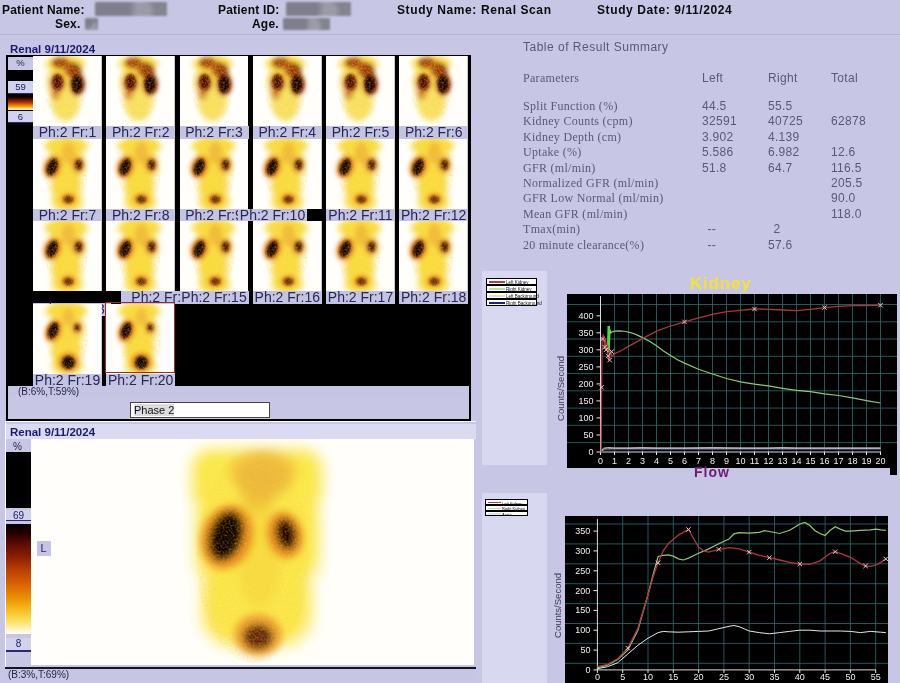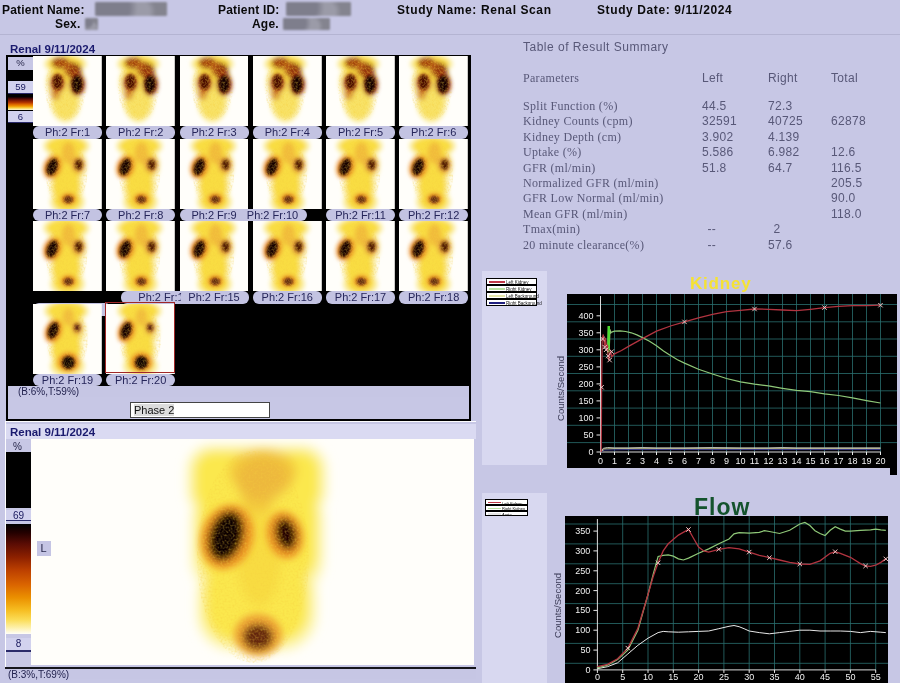--- a/index.html
+++ b/index.html
@@ -1,21 +1,21 @@
 <!DOCTYPE html>
 <html><head><meta charset="utf-8">
 <style>
 * { margin:0; padding:0; box-sizing:border-box; }
 html,body { width:900px; height:683px; overflow:hidden; background:#c7c7e5; font-family:"Liberation Sans",sans-serif; }
 body { opacity:0.999; }
 .abs { position:absolute; }
 .hdr { position:absolute; font-size:12px; letter-spacing:0.2px; font-weight:bold; color:#0a0a0a; white-space:nowrap; }
 .redact { position:absolute; background:#91919e; background-image:radial-gradient(circle at 25% 40%, #7e7e8c 0 30%, transparent 45%), radial-gradient(circle at 60% 70%, #9b9ba8 0 25%, transparent 40%), radial-gradient(circle at 80% 30%, #84848f 0 28%, transparent 42%); filter:blur(1px); border-radius:1px; }
 .ptitle { position:absolute; font-size:11.5px; font-weight:bold; color:#1a1a6e; white-space:nowrap; }
-.flbl { position:absolute; height:12.5px; background:#c3c3e2; color:#26265a; font-size:11px; text-align:center; line-height:13px; white-space:nowrap;border-radius:6px; }
+.flbl { position:absolute; height:12.5px; background:#c3c3e2; color:#26265a; font-size:14px; text-align:center; line-height:13px; white-space:nowrap; }
 .sbox { position:absolute; left:8px; width:25px; background:#d2d2ee; color:#1a1a5e; font-size:9.5px; text-align:center; }
 .trow { position:absolute; left:523px; width:370px; font-size:12px; letter-spacing:0.3px; color:#585878; white-space:nowrap; }
 .trow .tp { position:absolute; left:0;font-family:Liberation Serif, serif; }
 .trow .tl { position:absolute; left:179px; }
 .trow .tr { position:absolute; left:245px; }
 .trow .tt { position:absolute; left:308px;text-align:center; }
 .ytitle { position:absolute; font-size:9.5px; color:#3a3a55; transform:rotate(-90deg); transform-origin:center; white-space:nowrap; }
 </style></head>
 <body>
 <svg width="0" height="0" style="position:absolute">
@@ -251,21 +251,21 @@
 <div class="abs" style="left:523px;top:40px;font-size:12px;letter-spacing:0.5px;color:#585878">Table of Result Summary</div>
 <div class="trow" style="top:70.5px">
     <span class="tp">Parameters</span>
     <span class="tl">Left</span>
     <span class="tr">Right</span>
     <span class="tt">Total</span>
   </div>
 <div class="trow" style="top:99.0px">
     <span class="tp">Split Function (%)</span>
     <span class="tl">44.5</span>
-    <span class="tr">72.3</span>
+    <span class="tr">55.5</span>
     <span class="tt"></span>
   </div>
 <div class="trow" style="top:114.4px">
     <span class="tp">Kidney Counts (cpm)</span>
     <span class="tl">32591</span>
     <span class="tr">40725</span>
     <span class="tt">62878</span>
   </div>
 <div class="trow" style="top:129.8px">
     <span class="tp">Kidney Depth (cm)</span>
@@ -396,21 +396,21 @@
     <path d="M39.0,59.8L43.4,64.2M39.0,64.2L43.4,59.8" stroke="#f0c8c8" stroke-width="1" fill="none"></path>
     <path d="M40.4,63.9L44.8,68.3M40.4,68.3L44.8,63.9" stroke="#f0c8c8" stroke-width="1" fill="none"></path>
     <path d="M42.5,55.4L46.9,59.8M42.5,59.8L46.9,55.4" stroke="#f0c8c8" stroke-width="1" fill="none"></path>
     <path d="M115.3,25.7L119.7,30.1M115.3,30.1L119.7,25.7" stroke="#f0c8c8" stroke-width="1" fill="none"></path>
     <path d="M185.3,12.8L189.7,17.2M185.3,17.2L189.7,12.8" stroke="#f0c8c8" stroke-width="1" fill="none"></path>
     <path d="M255.3,11.4L259.7,15.8M255.3,15.8L259.7,11.4" stroke="#f0c8c8" stroke-width="1" fill="none"></path>
     <path d="M311.3,9.0L315.7,13.4M311.3,13.4L315.7,9.0" stroke="#f0c8c8" stroke-width="1" fill="none"></path>
   </svg>
 <div class="abs" style="left:890px;top:467px;width:7px;height:8px;background:#000"></div>
 
-<div class="abs" style="left:694px;top:494px;font-size:23px;font-weight:bold;letter-spacing:1px;color:#14532d">Flow</div>
+<div class="abs" style="left:694px;top:464px;font-size:14px;font-weight:bold;letter-spacing:1px;color:#701a75">Flow</div>
 <div class="ytitle" style="left:519px;top:600px;width:76px;text-align:center">Counts/Second</div>
 <svg width="323" height="168" style="position:absolute;left:565.0px;top:515.5px;background:#000;opacity:0.999">
     <path d="M0,8.0H323 M0,27.9H323 M0,47.8H323 M0,67.7H323 M0,87.6H323 M0,107.5H323 M0,127.4H323 M0,147.3H323 M57.7,0V153.9 M83.0,0V153.9 M108.3,0V153.9 M133.6,0V153.9 M158.9,0V153.9 M184.2,0V153.9 M209.5,0V153.9 M234.8,0V153.9 M260.1,0V153.9 M285.4,0V153.9 M310.7,0V153.9" stroke="#2a6e6e" stroke-width="0.8" fill="none"></path>
     <path d="M32.4,3V153.9 M32.4,153.9H311" stroke="#dcdcdc" stroke-width="1" fill="none"></path>
     <path d="M28.4,153.9H32.4 M28.4,134.1H32.4 M28.4,114.2H32.4 M28.4,94.4H32.4 M28.4,74.6H32.4 M28.4,54.8H32.4 M28.4,34.9H32.4 M28.4,15.1H32.4 M32.4,153.9V156.9 M57.7,153.9V156.9 M83.0,153.9V156.9 M108.3,153.9V156.9 M133.6,153.9V156.9 M158.9,153.9V156.9 M184.2,153.9V156.9 M209.5,153.9V156.9 M234.8,153.9V156.9 M260.1,153.9V156.9 M285.4,153.9V156.9 M310.7,153.9V156.9" stroke="#e8e8e8" stroke-width="1" fill="none"></path>
     <text x="25.4" y="156.9" fill="#f0f0f0" font-size="9" text-anchor="end">0</text>
     <text x="25.4" y="137.1" fill="#f0f0f0" font-size="9" text-anchor="end">50</text>
     <text x="25.4" y="117.2" fill="#f0f0f0" font-size="9" text-anchor="end">100</text>
     <text x="25.4" y="97.4" fill="#f0f0f0" font-size="9" text-anchor="end">150</text>
     <text x="25.4" y="77.6" fill="#f0f0f0" font-size="9" text-anchor="end">200</text>

